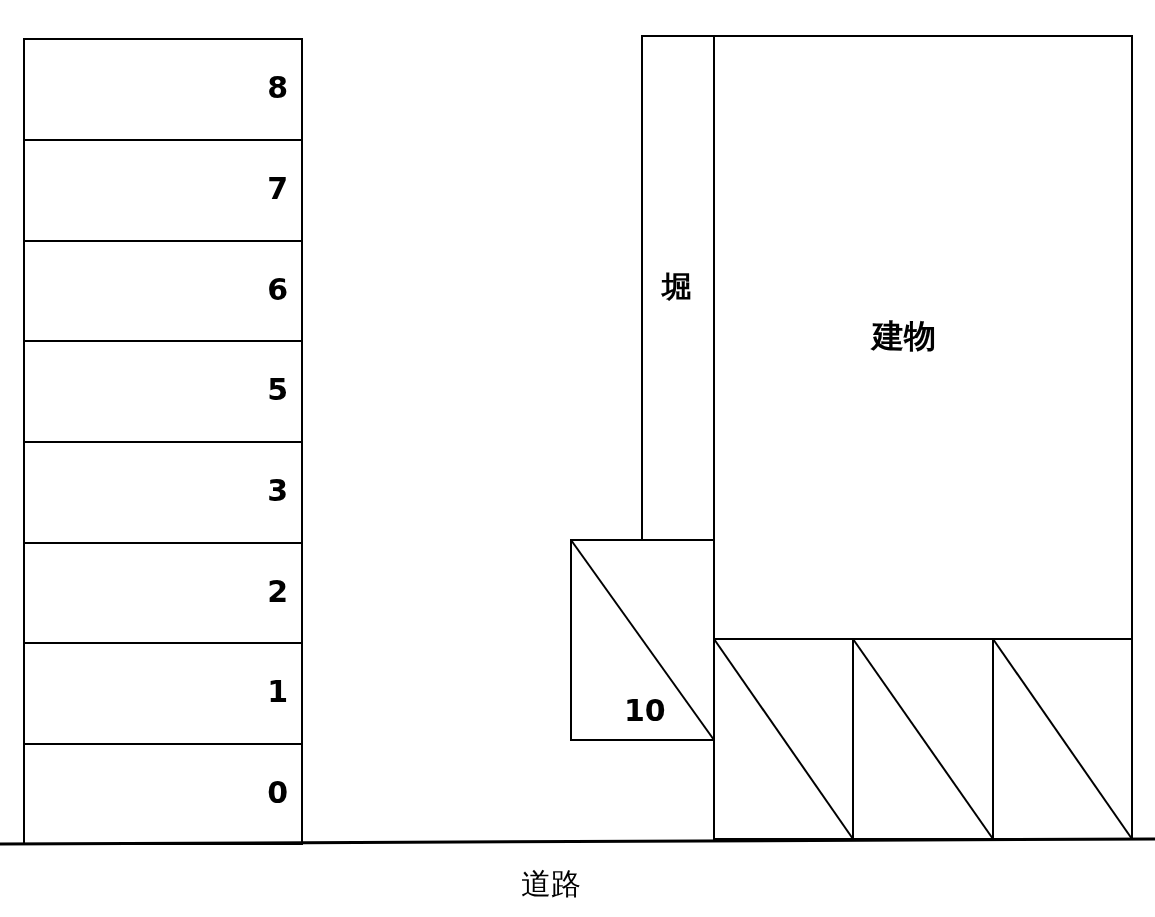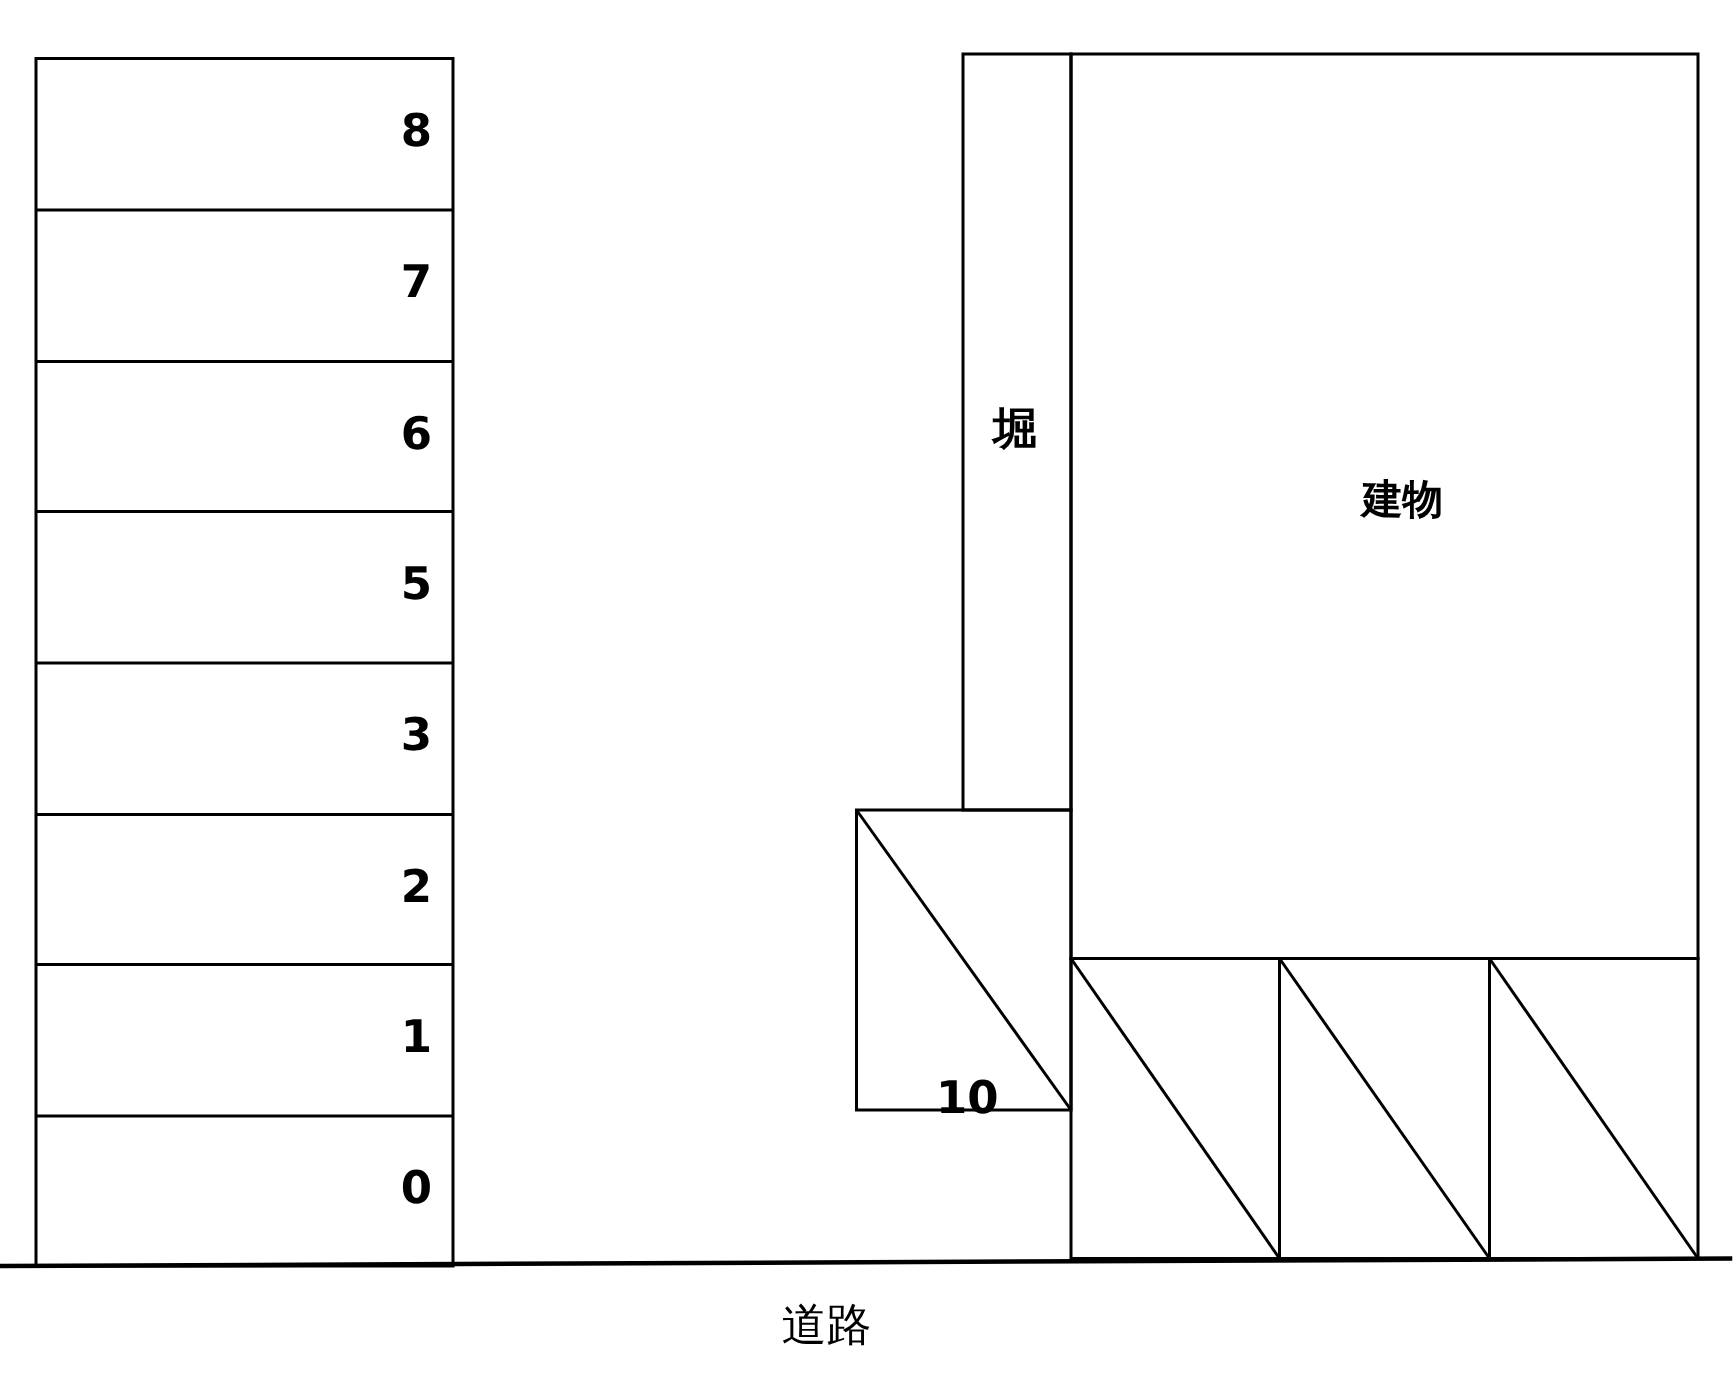--- a/index.html
+++ b/index.html
@@ -79,17 +79,17 @@
 <div class="lbl slot-num" style="left:228px; top:174px;">7</div>
 <div class="lbl slot-num" style="left:228px; top:275px;">6</div>
 <div class="lbl slot-num" style="left:228px; top:375px;">5</div>
 <div class="lbl slot-num" style="left:228px; top:476px;">3</div>
 <div class="lbl slot-num" style="left:228px; top:577px;">2</div>
 <div class="lbl slot-num" style="left:228px; top:677px;">1</div>
 <div class="lbl slot-num" style="left:228px; top:778px;">0</div>
 
 <div class="lbl" style="left:662px; top:272px; font-size:30px;">堀</div>
 
-<div class="lbl" style="left:908px; top:320px; font-size:27px;">建物</div>
+<div class="lbl" style="left:872px; top:320px; font-size:32px;">建物</div>
 
-<div class="lbl" style="left:624px; top:696px; font-size:30px;margin-top:22px;">10</div>
+<div class="lbl" style="left:624px; top:696px; font-size:30px;">10</div>
 
 <div class="lbl road-label" style="left:521px; top:871px;">道路</div>
 
 </body></html>

